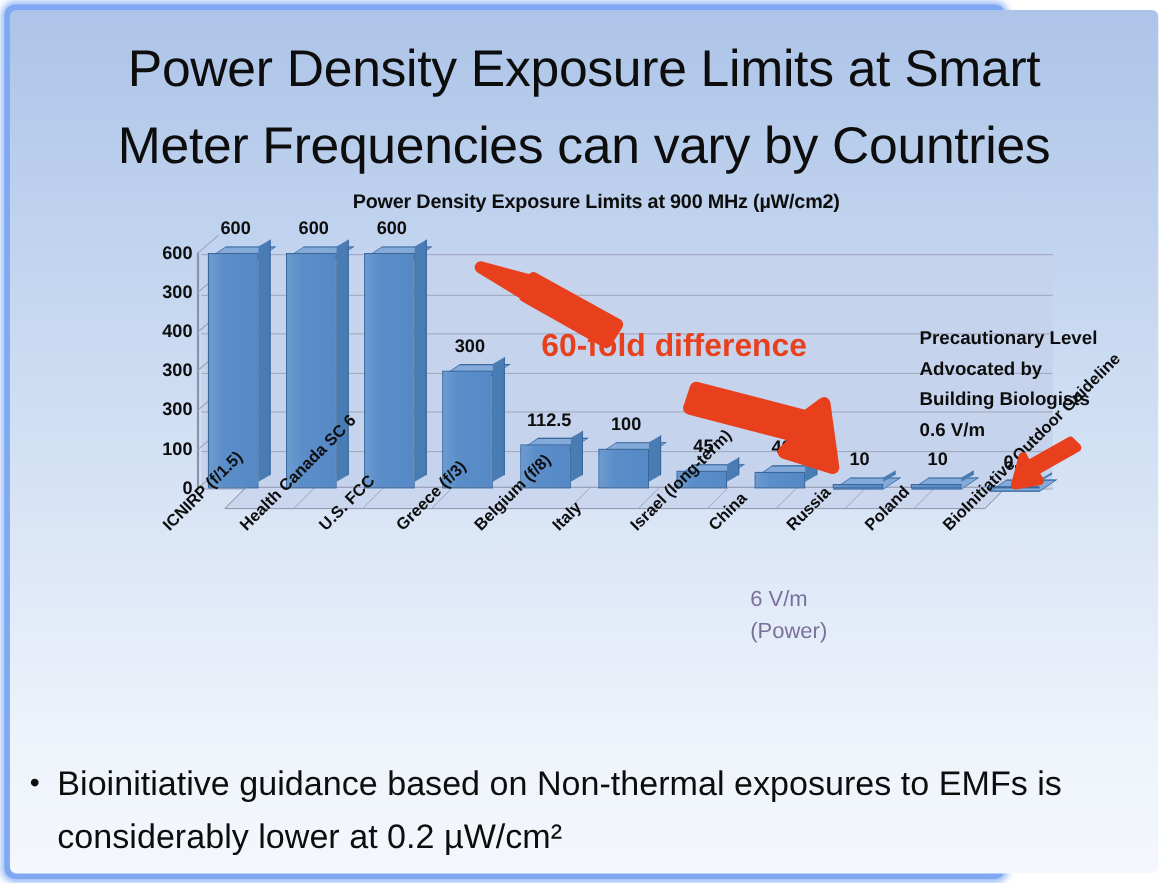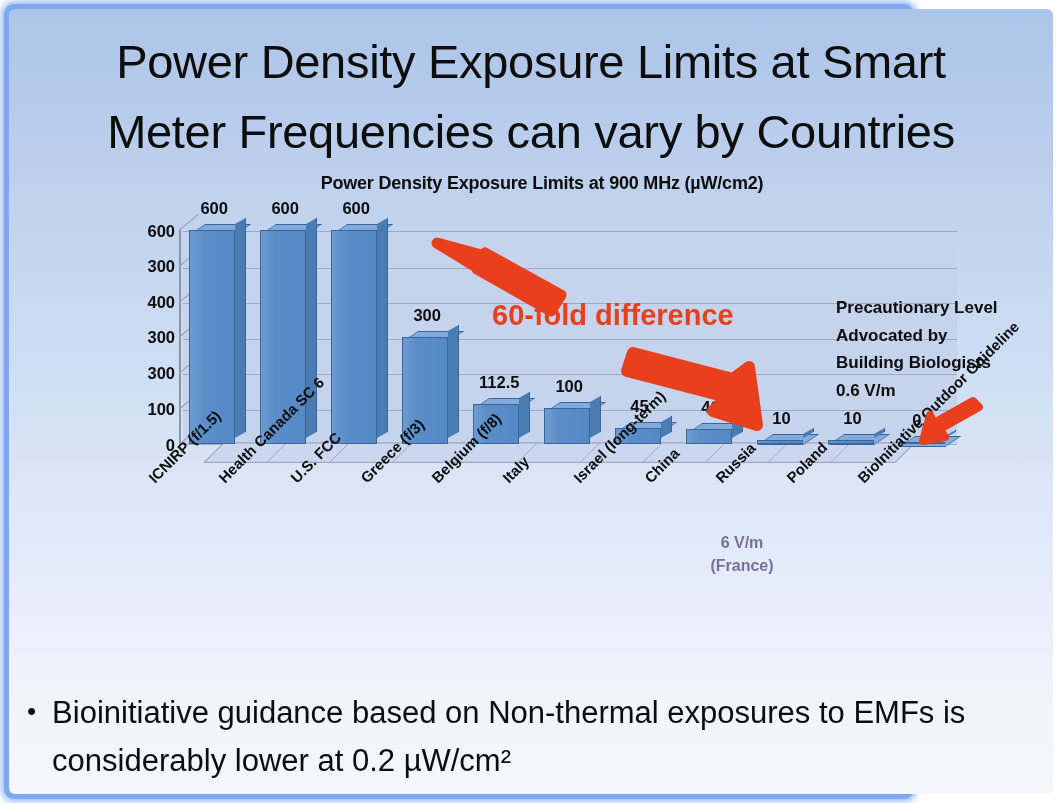--- a/index.html
+++ b/index.html
@@ -353,23 +353,23 @@
         <div class="catlabel" style="left:230px; top:301px">Greece (f/3)</div>
         <div class="catlabel" style="left:301px; top:301px">Belgium (f/8)</div>
         <div class="catlabel" style="left:372px; top:301px">Italy</div>
         <div class="catlabel" style="left:443px; top:301px">Israel (long-term)</div>
         <div class="catlabel" style="left:514px; top:301px">China</div>
         <div class="catlabel" style="left:585px; top:301px">Russia</div>
         <div class="catlabel" style="left:656px; top:301px">Poland</div>
         <div class="catlabel" style="left:727px; top:301px">BioInitiative Outdoor Guideline</div>
       </div>
 
-      <div style="position:absolute; left:555px; top:358px; width:120px; text-align:center; font-size:16px; font-weight:bold; color:#7a6f9b; line-height:1.45;">
+      <div style="position:absolute; left:555px; top:358px; width:120px; text-align:left; font-size:20px; font-weight:normal; color:#7a6f9b; line-height:1.45;">
         <div>6 V/m</div>
-        <div>(France)</div>
+        <div>(Power)</div>
       </div>
 
     </div>
 
     <div id="annot-60fold">60-fold difference</div>
 
     <div id="annot-precaution">
       <div>Precautionary Level</div>
       <div>Advocated by</div>
       <div>Building Biologists</div>

